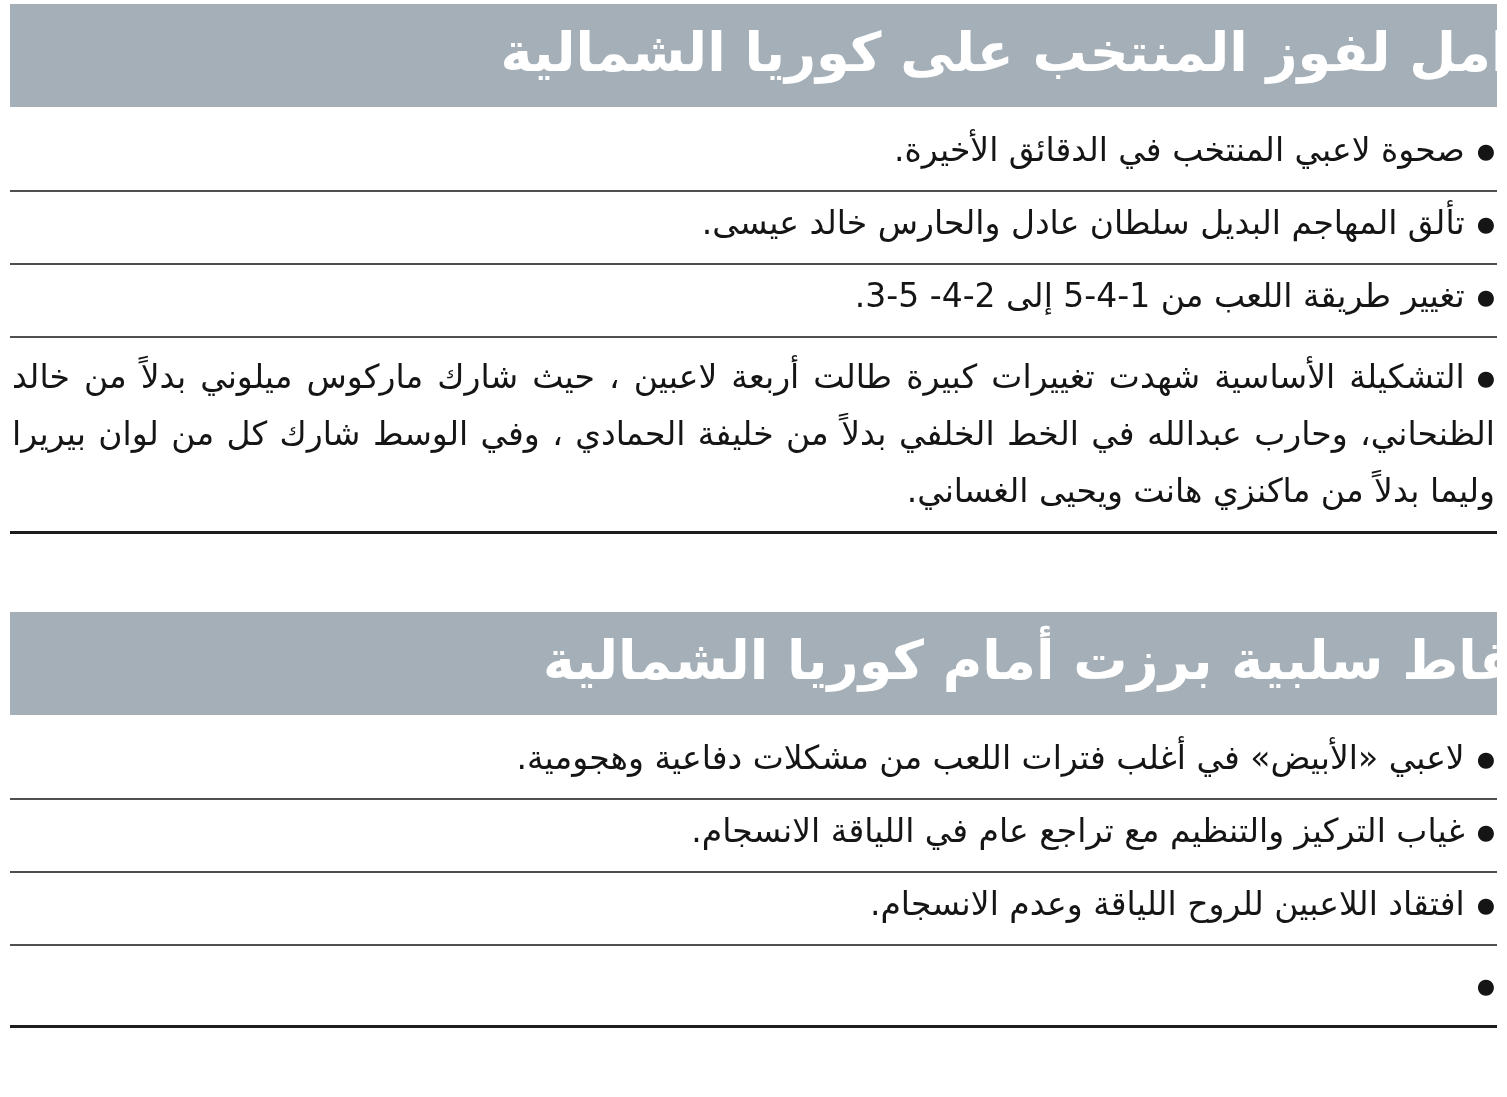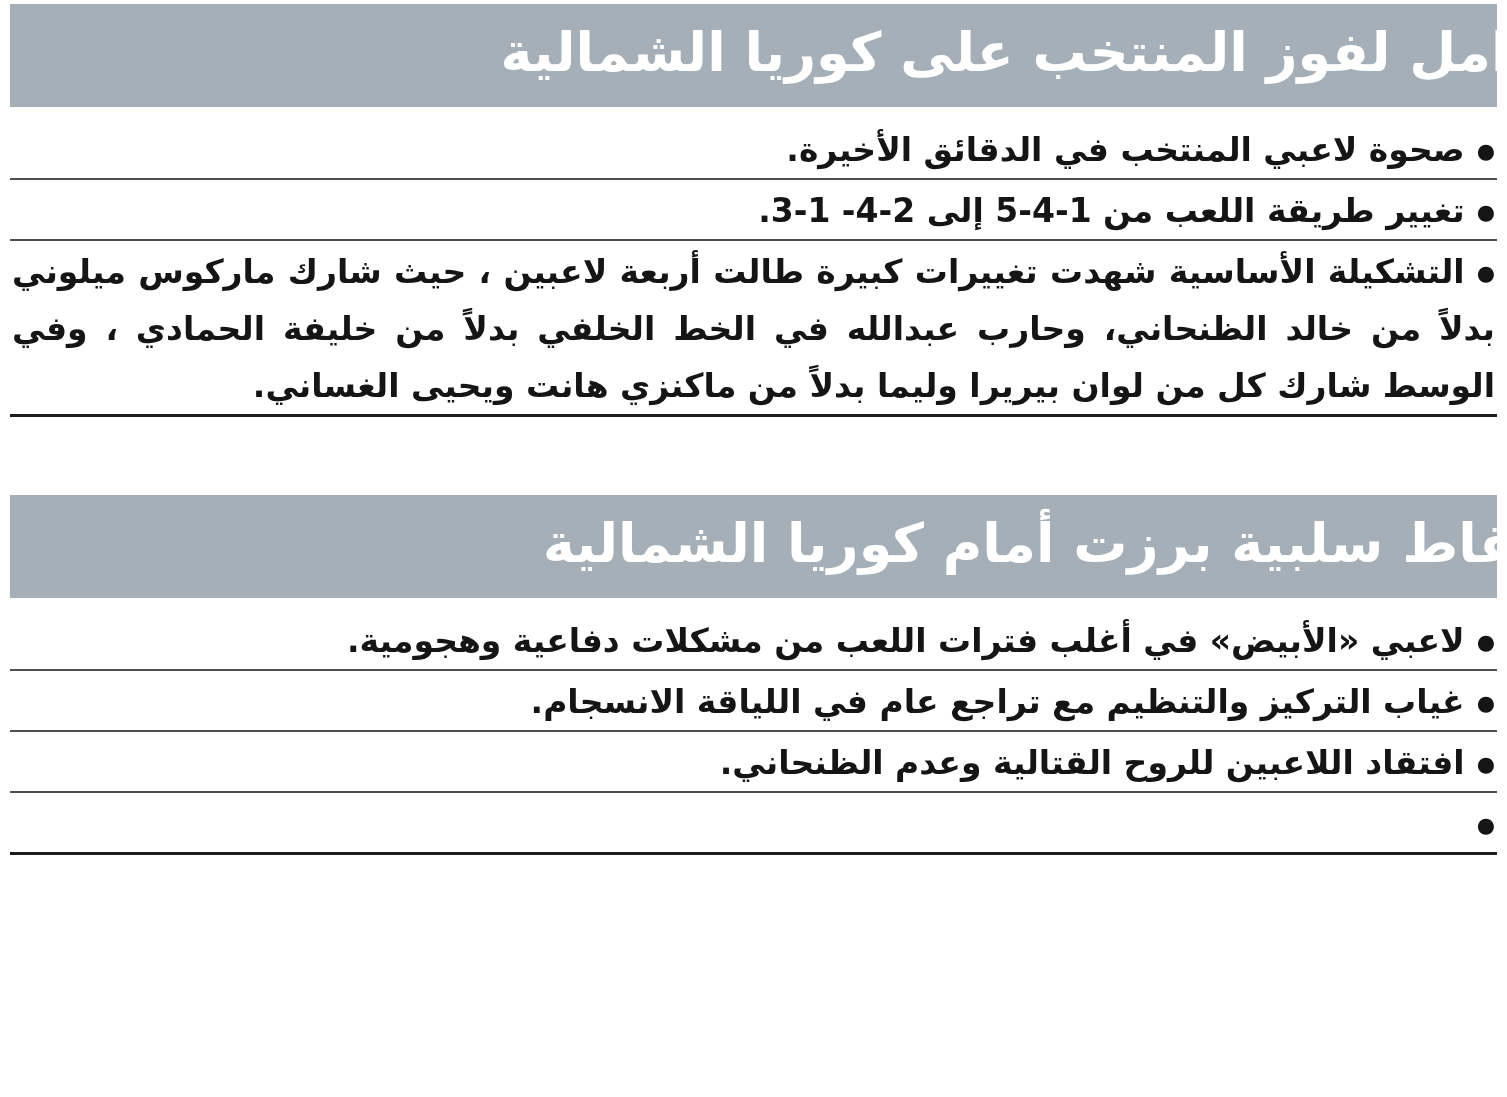--- a/index.html
+++ b/index.html
@@ -33,62 +33,63 @@
     font-weight: bold;
     letter-spacing: -1px;
     white-space: nowrap;
     line-height: 1;
     padding-bottom: 6px;
   }
   .items { direction: rtl; }
   .item {
     position: relative;
     border-bottom: 2px solid var(--separator, #4f4f4f);
-    padding: 2px 2px 0 2px;
+    padding: 2px 2px 12px 2px;
     color: var(--body-text, #151515);
     font-size: 33px;
-    font-weight: bold;
+    font-weight: normal;
     line-height: 57px;
     text-align: justify;
     text-align-last: right;
   }
   .items .item:first-child { padding-top: 14px; }
-  .items .item:last-child { border-bottom: 3px solid var(--separator-strong, #1d1d1d); }
+  .items .item:last-child { border-bottom: 3px solid var(--separator-strong, #1d1d1d); margin-top: 8px; }
   .bullet {
     display: inline-block;
     font-size: 21px;
     vertical-align: 3px;
     margin-left: 12px;
     line-height: 0;
   }
   .section-gap { height: 78px; }
 </style>
 </head>
 <body>
 
 <div class="page">
 
   <section>
     <header class="bar">
       <h1 class="bar-title">5 عوامل لفوز المنتخب على كوريا الشمالية</h1>
     </header>
     <div class="items">
         <div class="item"><span class="bullet">●</span><span>صحوة لاعبي المنتخب في الدقائق الأخيرة.</span></div>
-        <div class="item"><span class="bullet">●</span><span>تغيير طريقة اللعب من 1-4-5 إلى 2-4- 1-3.</span></div>
+        <div class="item"><span class="bullet">●</span><span>تألق المهاجم البديل سلطان عادل والحارس خالد عيسى.</span></div>
+        <div class="item"><span class="bullet">●</span><span>تغيير طريقة اللعب من 1-4-5 إلى 2-4- 5-3.</span></div>
         <div class="item"><span class="bullet">●</span><span>التشكيلة الأساسية شهدت تغييرات كبيرة طالت أربعة لاعبين ، حيث شارك ماركوس ميلوني بدلاً من خالد الظنحاني، وحارب عبدالله في الخط الخلفي بدلاً من خليفة الحمادي ، وفي الوسط شارك كل من لوان بيريرا وليما بدلاً من ماكنزي هانت ويحيى الغساني.</span></div>
       </div>
   </section>
 
   <div class="section-gap"></div>
 
   <section>
     <header class="bar">
       <h1 class="bar-title">6 نقاط سلبية برزت أمام كوريا الشمالية</h1>
     </header>
     <div class="items">
         <div class="item"><span class="bullet">●</span><span>لاعبي «الأبيض» في أغلب فترات اللعب من مشكلات دفاعية وهجومية.</span></div>
         <div class="item"><span class="bullet">●</span><span>غياب التركيز والتنظيم مع تراجع عام في اللياقة الانسجام.</span></div>
-        <div class="item"><span class="bullet">●</span><span>افتقاد اللاعبين للروح القتالية وعدم الظنحاني.</span></div>
+        <div class="item"><span class="bullet">●</span><span>افتقاد اللاعبين للروح اللياقة وعدم الانسجام.</span></div>
         <div class="item"><span class="bullet">●</span></div>
       </div>
   </section>
 
 </div>
 
 </body></html>

